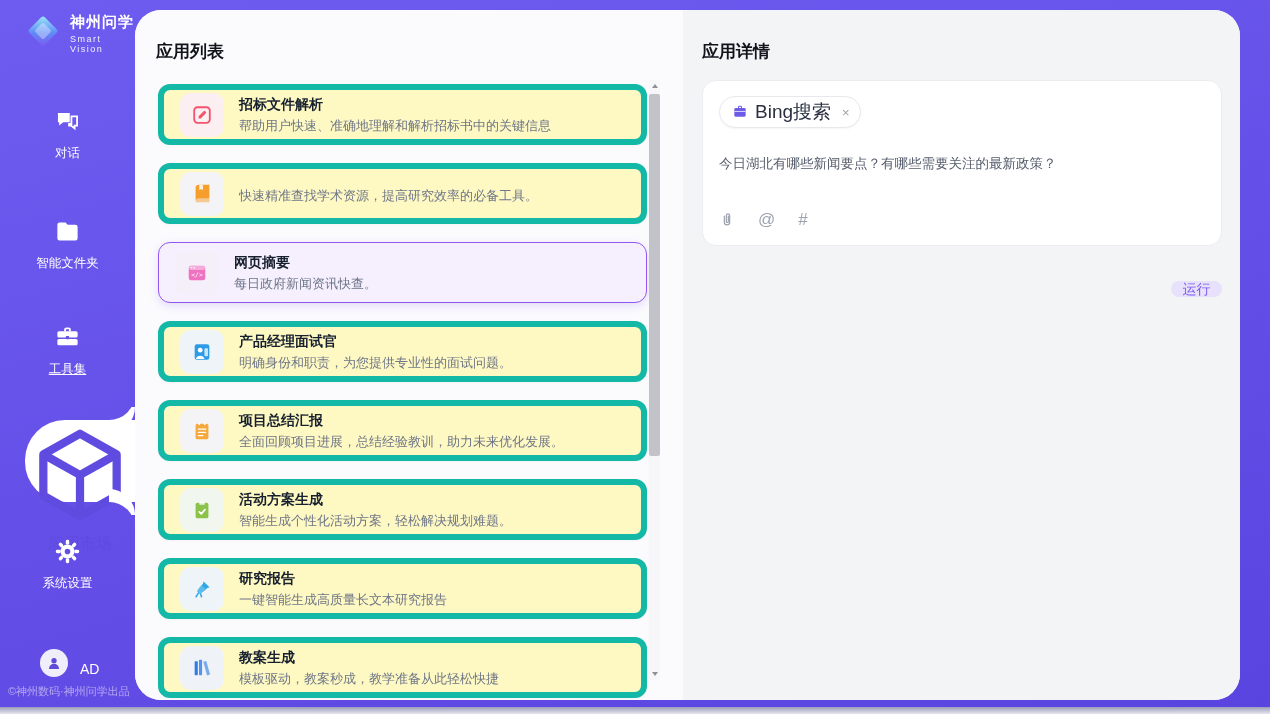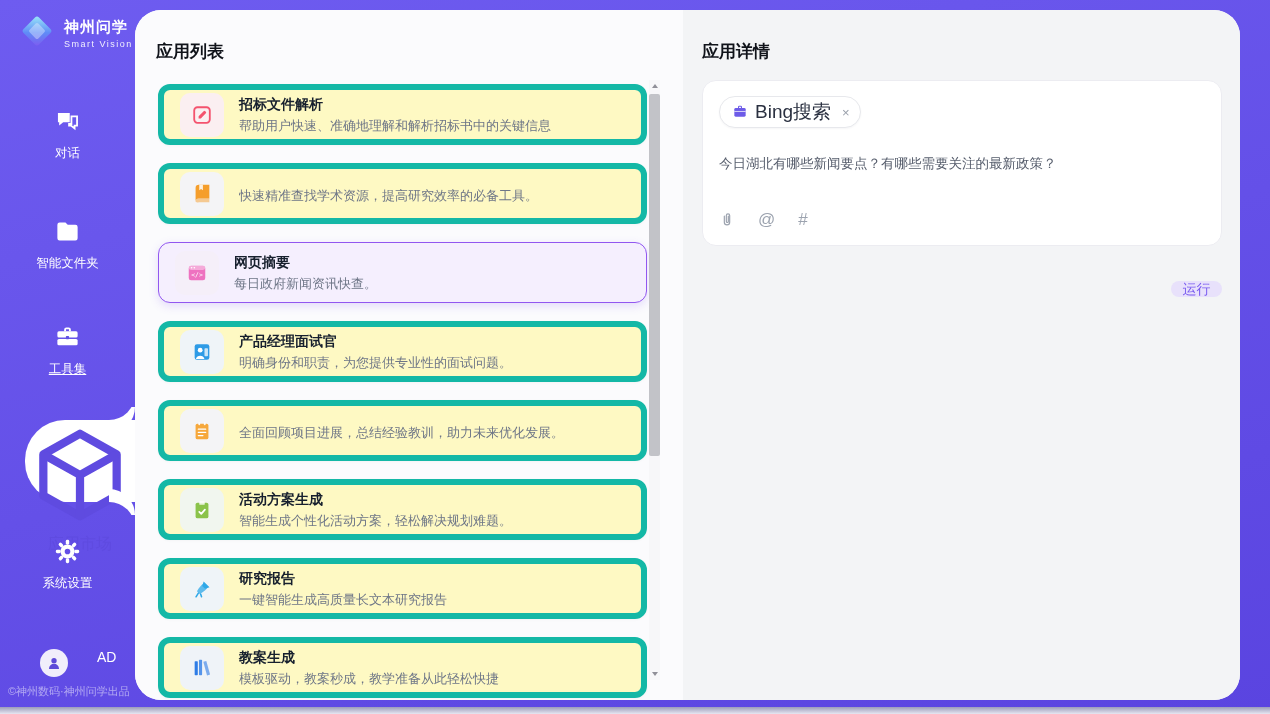--- a/index.html
+++ b/index.html
@@ -2,35 +2,35 @@
 <html><head>
 <meta charset="utf-8">
 <style>
   * { margin:0; padding:0; box-sizing:border-box; }
   html,body { width:1270px; height:714px; overflow:hidden;
     font-family:"Liberation Sans","DejaVu Sans",sans-serif; }
   body { position:relative; background:linear-gradient(165deg,#6E5CF0 0%,#5A44E0 100%); }
 
   
   .sidebar { position:absolute; left:0; top:0; width:135px; height:714px; color:#fff; }
-  .logo { position:absolute; top:12px; left:18px; display:flex; align-items:center; gap:8px; }
+  .logo { position:absolute; top:12px; left:24px; display:flex; align-items:center; gap:8px; }
   .logo-text .cn { font-size:15px; font-weight:700; letter-spacing:1px; }
   .logo-text .en { font-size:9px; letter-spacing:1.5px; opacity:.9; margin-top:2px; }
   .side-item { position:absolute; left:0; width:135px; text-align:center; cursor:pointer; }
   .side-item .ic { display:inline-block; width:27px; height:27px; }
   .side-item .lbl { display:block; margin-top:6px; font-size:12.5px; color:#fff; }
   .side-item .lbl.u { text-decoration:underline; }
   .bubble { position:absolute; left:25px; right:0; top:420px; height:82px; background:#fff;
     border-radius:40px 0 0 40px; text-align:center; }
   .bubble .ic { margin-top:13px; }
   .bubble .lbl { color:#5F4BE0; margin-top:4px; }
   .curve { position:absolute; right:0; width:26px; height:26px; background:transparent; }
   .curve.top { top:-26px; border-bottom-right-radius:26px; box-shadow:0 13px 0 0 #fff; }
   .curve.bot { bottom:-26px; border-top-right-radius:26px; box-shadow:0 -13px 0 0 #fff; }
-  .user-row { position:absolute; top:649px; left:40px; display:flex; align-items:flex-start; gap:29px; cursor:pointer; }
+  .user-row { position:absolute; top:649px; left:40px; display:flex; align-items:flex-end; gap:12px; cursor:pointer; }
   .avatar { width:28px; height:28px; border-radius:50%; background:#F1EEFB; display:flex;
     align-items:center; justify-content:center; }
   .user-initials { font-size:14px; color:#fff; }
   .side-footer { position:absolute; top:684px; left:8px; font-size:11px; color:rgba(255,255,255,.5); white-space:nowrap; }
 
   
   .main { position:absolute; left:135px; top:10px; width:1105px; height:690px;
     border-radius:26px; overflow:hidden; display:flex; background:#FBFBFD; }
   .bottom-strip { position:absolute; left:0; bottom:0; width:1270px; height:7px;
     background:linear-gradient(#9c9cba,#e6e6f1); }
@@ -214,20 +214,21 @@
         <div class="card">
           <div class="tile" style="background:#F4F4F6">
             <svg viewBox="0 0 24 24">
               <rect x="5" y="4" width="14" height="17" rx="2" fill="#F6A83C"></rect>
               <rect x="8" y="2.4" width="2" height="3.2" rx="1" fill="#fff" opacity=".9"></rect>
               <rect x="14" y="2.4" width="2" height="3.2" rx="1" fill="#fff" opacity=".9"></rect>
               <path d="M8 10h8M8 13.5h8M8 17h5" stroke="#fff" stroke-width="1.4" stroke-linecap="round" fill="none"></path>
             </svg>
           </div>
           <div class="card-text">
+            <div class="card-title">项目总结汇报</div>
             <div class="card-desc">全面回顾项目进展，总结经验教训，助力未来优化发展。</div>
           </div>
         </div>
         <div class="card">
           <div class="tile" style="background:#F1F6EF">
             <svg viewBox="0 0 24 24">
               <rect x="5" y="4" width="14" height="17" rx="2" fill="#8BC34A"></rect>
               <rect x="9" y="2.4" width="6" height="4" rx="1" fill="#fff" opacity=".8"></rect>
               <path d="M9 14l2.2 2.2 4-4.6" stroke="#fff" stroke-width="1.9" fill="none" stroke-linecap="round" stroke-linejoin="round"></path>
             </svg>

